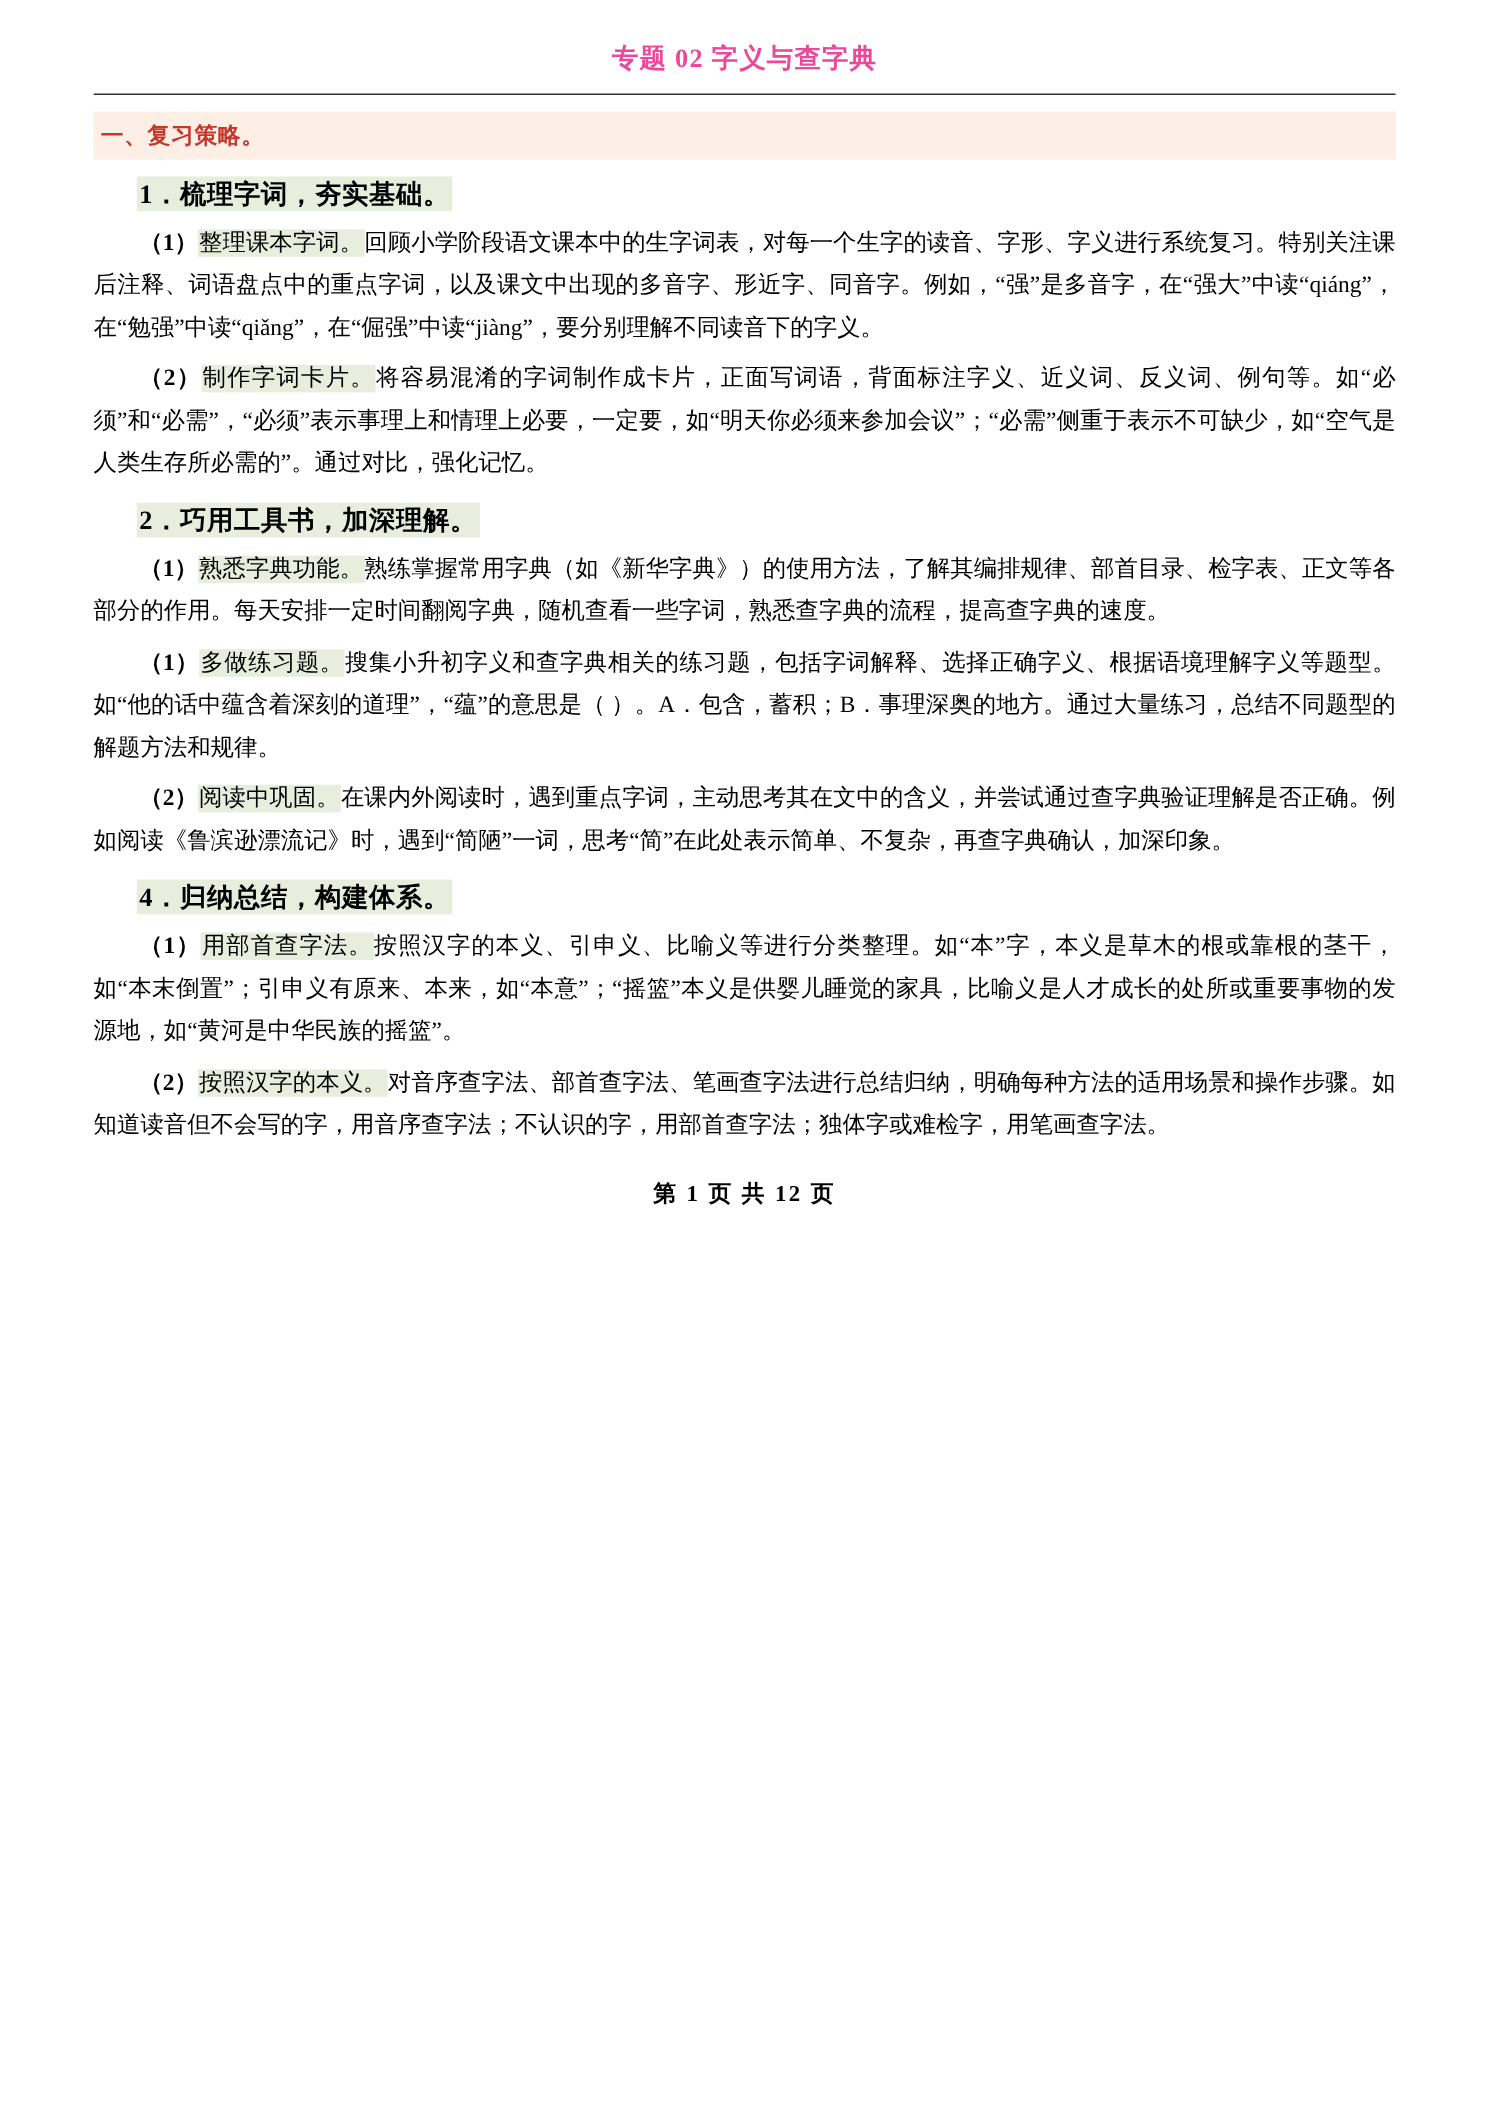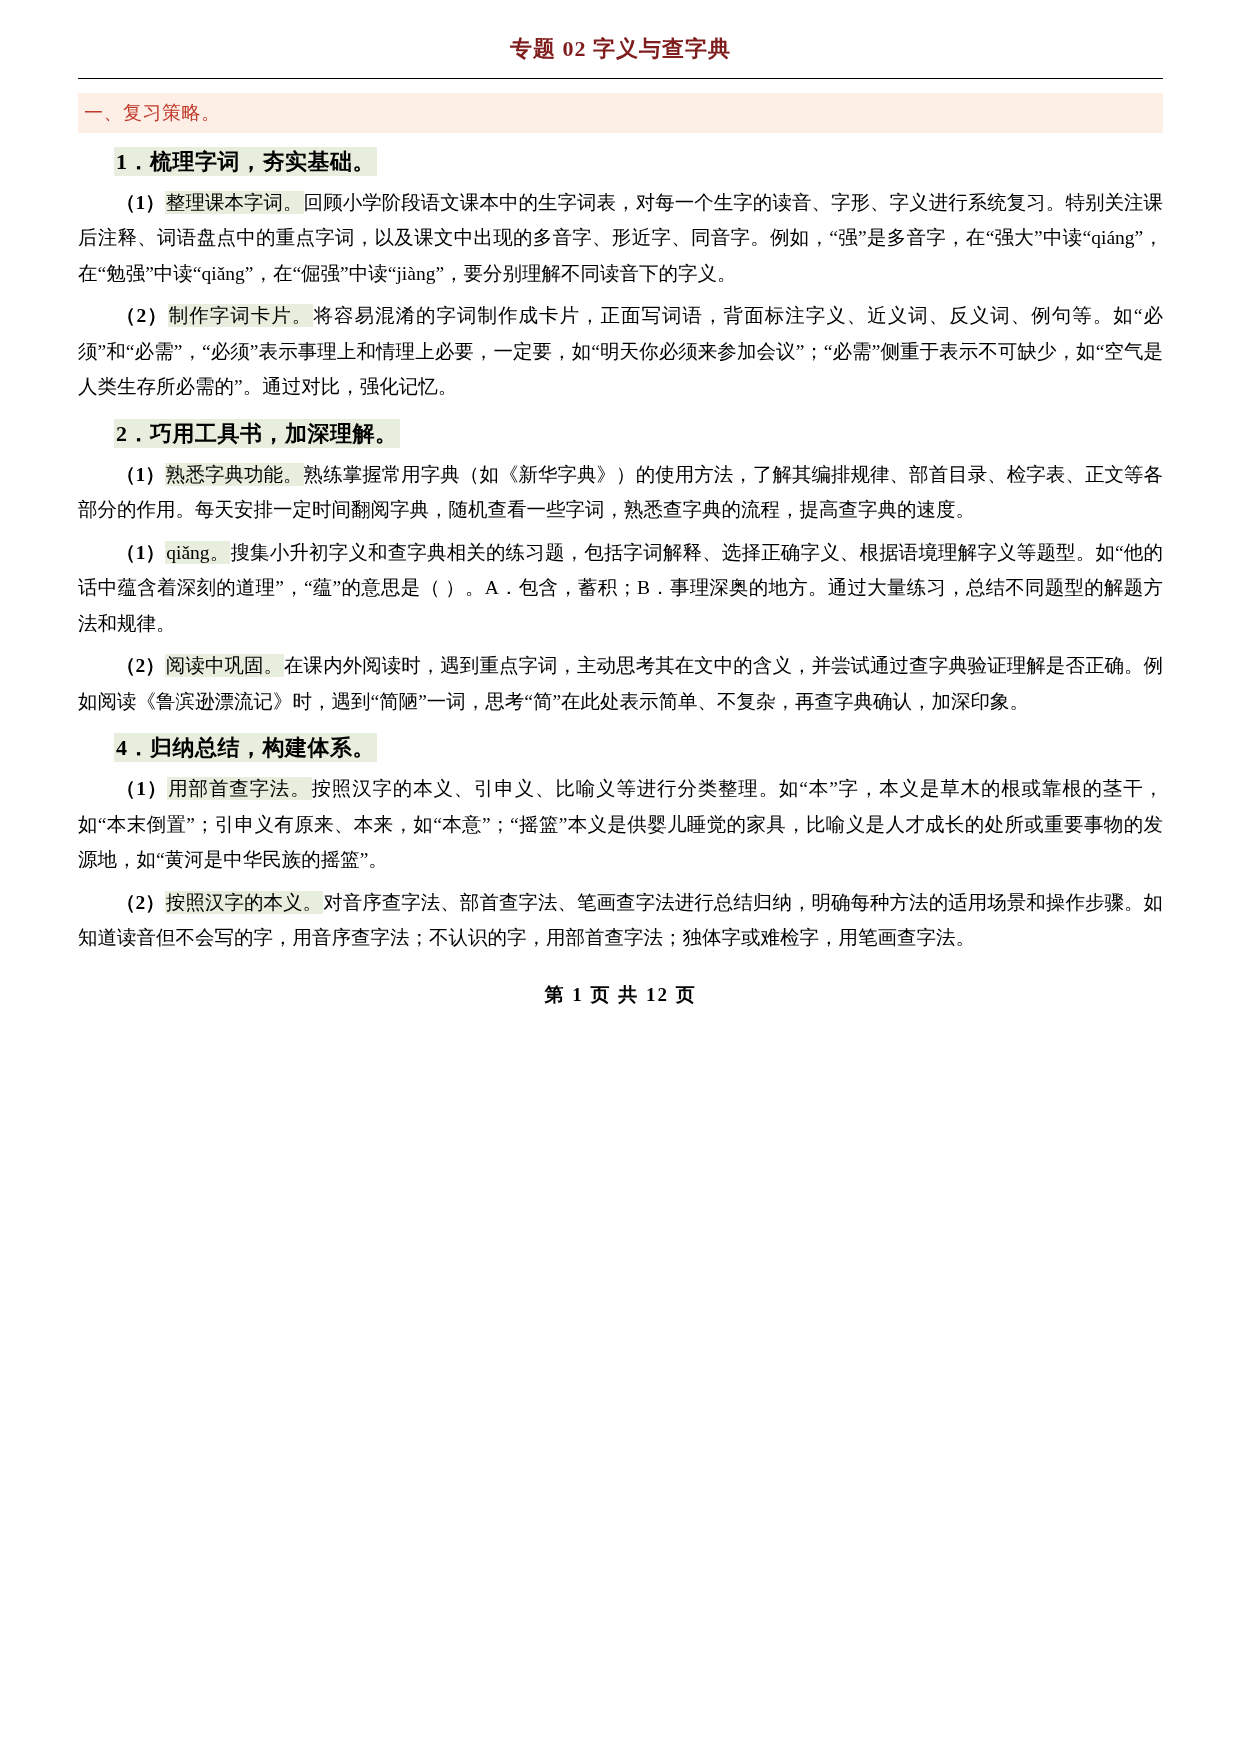--- a/index.html
+++ b/index.html
@@ -16,36 +16,36 @@
   }
   .page {
     width: 1241px;
     min-height: 1754px;
     box-sizing: border-box;
     padding: 22px 78px 0 78px;
     position: relative;
   }
   .doc-title {
     text-align: center;
-    color: #7f1d1d;
+    color: #ec4899;
     font-weight: bold;
     font-size: 22px;
     letter-spacing: 1px;
     margin: 12px 0 14px 0;
     font-family: "Liberation Serif", "DejaVu Serif", serif;
   }
   .title-rule {
     border: none;
     border-top: 1.6px solid #000;
     margin: 0 0 14px 0;
   }
   .section-head {
     background: #fdeee6;
     color: #c0392b;
-    font-weight: normal;
+    font-weight: bold;
     font-size: 19px;
     padding: 7px 6px 7px 6px;
     margin: 0 0 12px 0;
     letter-spacing: 0.5px;
   }
   .lvl1 {
     font-weight: bold;
     font-size: 22px;
     margin: 14px 0 8px 0;
     padding-left: 36px;
@@ -101,21 +101,21 @@
   </p>
 
   <div class="lvl1">
     <span class="hl">2．巧用工具书，加深理解。</span>
   </div>
   <p class="body">
     <span class="leadnum">（1）</span><span class="lead">熟悉字典功能。</span><span>熟练掌握常用字典（如《新华字典》）的使用方法，了解其编排规律、部首目录、检字表、正文等各部分的作用。每天安排一定时间翻阅字典，随机查看一些字词，熟悉查字典的流程，提高查字典的速度。</span>
   </p>
 
   <p class="body">
-    <span class="leadnum">（1）</span><span class="lead">qiǎng。</span><span>搜集小升初字义和查字典相关的练习题，包括字词解释、选择正确字义、根据语境理解字义等题型。如“他的话中蕴含着深刻的道理”，“蕴”的意思是（      ）。A．包含，蓄积；B．事理深奥的地方。通过大量练习，总结不同题型的解题方法和规律。</span>
+    <span class="leadnum">（1）</span><span class="lead">多做练习题。</span><span>搜集小升初字义和查字典相关的练习题，包括字词解释、选择正确字义、根据语境理解字义等题型。如“他的话中蕴含着深刻的道理”，“蕴”的意思是（      ）。A．包含，蓄积；B．事理深奥的地方。通过大量练习，总结不同题型的解题方法和规律。</span>
   </p>
   <p class="body">
     <span class="leadnum">（2）</span><span class="lead">阅读中巩固。</span><span>在课内外阅读时，遇到重点字词，主动思考其在文中的含义，并尝试通过查字典验证理解是否正确。例如阅读《鲁滨逊漂流记》时，遇到“简陋”一词，思考“简”在此处表示简单、不复杂，再查字典确认，加深印象。</span>
   </p>
 
   <div class="lvl1">
     <span class="hl">4．归纳总结，构建体系。</span>
   </div>
   <p class="body">
     <span class="leadnum">（1）</span><span class="lead">用部首查字法。</span><span>按照汉字的本义、引申义、比喻义等进行分类整理。如“本”字，本义是草木的根或靠根的茎干，如“本末倒置”；引申义有原来、本来，如“本意”；“摇篮”本义是供婴儿睡觉的家具，比喻义是人才成长的处所或重要事物的发源地，如“黄河是中华民族的摇篮”。</span>

